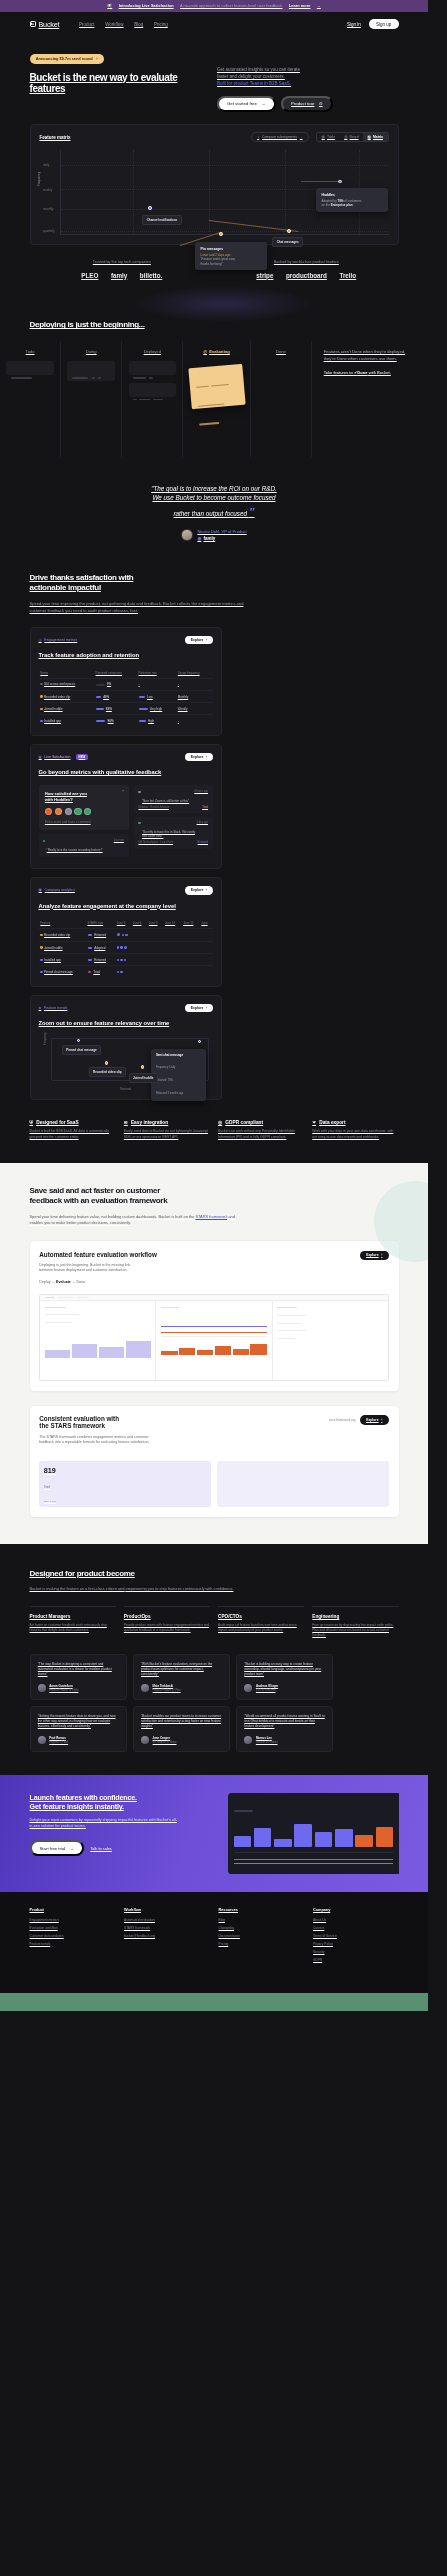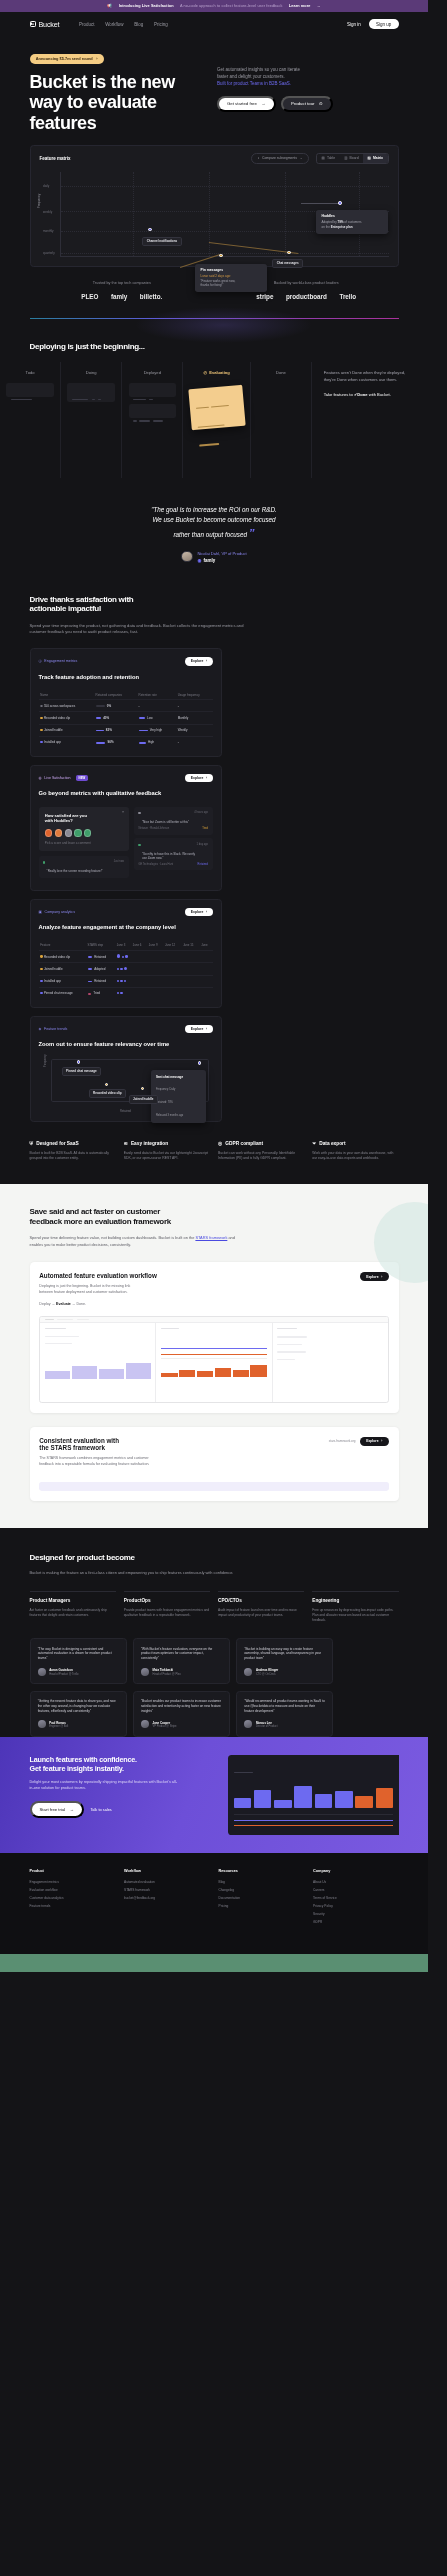--- a/index.html
+++ b/index.html
@@ -1,21 +1,21 @@
 <!DOCTYPE html>
 <html style="font-size:14.3px"><head>
 <meta charset="utf-8">
 <style>
   * { box-sizing: border-box; margin: 0; padding: 0; }
   body {
     width: 448px; background: #141417;
     font-family: "Liberation Sans", sans-serif;
     color: #fff; overflow-x: hidden;
   }
-  .wrap { width: 428px; position: relative; }
+  .wrap { width: 428px; position: relative; text-decoration: underline; }
 
   
   .announce {
     background: #5b3a78; height: 11.6px; display: flex;
     align-items: center; justify-content: center; gap: 6.3px;
     font-size: 3.8px; color: #e8dcf2; letter-spacing: 0.1px;
   }
   .announce b { color: #fff; font-weight: 700; }
   .announce .sep { color: #b9a2cd; }
   .ann-icon { font-size: 4px; color: #fff; }
@@ -42,21 +42,21 @@
 
   
   .hero { padding: 10.7px 29.5px 0; display: flex; gap: 12.5px; }
   .hero-l { width: 175px; }
   .badge {
     display: inline-flex; align-items: center; gap: 3.6px;
     background: #f5cd84; color: #3a2a12; font-size: 3.9px; font-weight: 600;
     padding: 2.7px 6.3px; border-radius: 18px; margin-bottom: 8px;
   }
   h1.hero-title {
-    font-size: 18px; line-height: 1.14; font-weight: 700; letter-spacing: -0.4px;
+    font-size: 10px; line-height: 1.14; font-weight: 700; letter-spacing: -0.4px;
   }
   .hero-r { padding-top: 19.7px; flex: 1; }
   .hero-sub { font-size: 4.5px; line-height: 1.55; color: #9a9aa2; }
   .hero-sub .accent { color: #6d6af0; }
   .hero-btns { display: flex; gap: 5.4px; margin-top: 8px; }
   .btn-white {
     background: #fff; color: #141417; font-size: 4.3px; font-weight: 500;
     padding: 3.6px 8px; border-radius: 18px; display: flex; align-items: center; gap: 4.5px;
   }
   .btn-dark {
@@ -210,21 +210,21 @@
   
   .tgrid { display: flex; flex-wrap: wrap; gap: 6.3px; margin-top: 16px; }
   .tq { width: 97px; background: #1a1a1f; border: 0.4px solid #25252d; border-radius: 3.6px; padding: 7.2px; }
   .tq p { font-size: 3.2px; color: #d2d2da; line-height: 1.5; }
   .tq-a { display: flex; align-items: center; gap: 3.6px; margin-top: 7.2px; }
   .tq-av { width: 8px; height: 8px; border-radius: 50%; background: linear-gradient(160deg,#8e8e9e,#55555f); }
   .tq-n { font-size: 2.9px; font-weight: 700; }
   .tq-r { font-size: 2.6px; color: #7a7a84; margin-top: 0.9px; }
 
   
-  .cta { background: linear-gradient(110deg,#4d35b8,#6d4fd8 45%,#7a5ae0); padding: 18px 29.5px; display: flex; gap: 10.7px; }
+  .cta { margin-top: 23px; background: linear-gradient(110deg,#4d35b8,#6d4fd8 45%,#7a5ae0); padding: 18px 29.5px; display: flex; gap: 10.7px; }
   .cta h2 { font-size: 7.2px; font-weight: 700; line-height: 1.25; letter-spacing: -0.2px;}
   .cta p { font-size: 3.8px; color: #ddd6f7; line-height: 1.55; margin-top: 7.2px; width: 148px;}
   .cta-btns { display: flex; gap: 6.3px; margin-top: 9.8px; align-items: center;}
   .cta-dash { flex: 1; background: #1a1a22; border-radius: 3.6px 0 0 3.6px; padding: 5.4px; }
   .cta-dash .row { display: flex; gap: 2.7px; align-items: flex-end; height: 27px; margin-top: 5.4px;}
   .cta-dash .row i { flex: 1; background: #6d6af0; border-radius: 0.9px; display: block;}
 
   
   footer { background: #0f0f12; padding: 16px 29.5px 0; display: flex; gap: 9px; }
   .fcol { flex: 1; }
@@ -677,21 +677,21 @@
       <div class="vp-h">
           <span>⏷</span>
           <span>Data export</span>
         </div>
       <p>Work with your data in your own data warehouse, with our easy-to-use data exports and webhooks.</p>
     </div>
   </div>
 
   <div class="white">
     <div class="teal"></div>
-    <h2><span>Save said and act faster on customer</span><br><span>feedback more an evaluation framework</span></h2>
+    <h2><span>Save said and act faster on customer</span><br><span>feedback with an evaluation framework</span></h2>
     <p>
       <span>Spend your time delivering feature value, not building custom dashboards.</span> <span>Bucket is built on the </span><a class="u">STARS framework</a><span> and enables you to make better</span> <span>product decisions, consistently.</span>
     </p>
 
     <div class="wcard">
       <div class="wc-head">
         <div>
           <div class="wc-title">Automated feature evaluation workflow</div>
           <div class="wc-sub"><span>Deploying is just the beginning. Bucket is the missing link</span><br><span>between feature deployment and customer satisfaction.</span></div>
           <div class="wc-flow"><span>Deploy → </span><b>Evaluate</b><span> → Done.</span></div>
@@ -754,20 +754,25 @@
         <div style="margin-left:auto;display:flex;align-items:center;gap:4.5px">
           <span style="font-size:3px;color:#8a8a92">stars.framework.org</span>
           <div class="explore-dark">
               <span>Explore</span>
               <span>›</span>
             </div>
         </div>
       </div>
       <div class="wmock" style="border:none">
         <div class="kpi">
+          <div class="kpi-box">
+            <b>819</b>
+            <small>Tried</small>
+            <div style="margin-top:9px;font-size:2.5px;color:#8a8a92">Step 1 of 5</div>
+          </div>
           <div class="kpi-box" style="background:#f0eefb"></div>
         </div>
       </div>
     </div>
   </div>
 
   <div class="teams">
     <h2>Designed for product become</h2>
     <p><span>Bucket is making the feature an a first-class citizen and</span> <span>empowering you to ship features continuously with confidence.</span></p>
     <div class="tcols">

